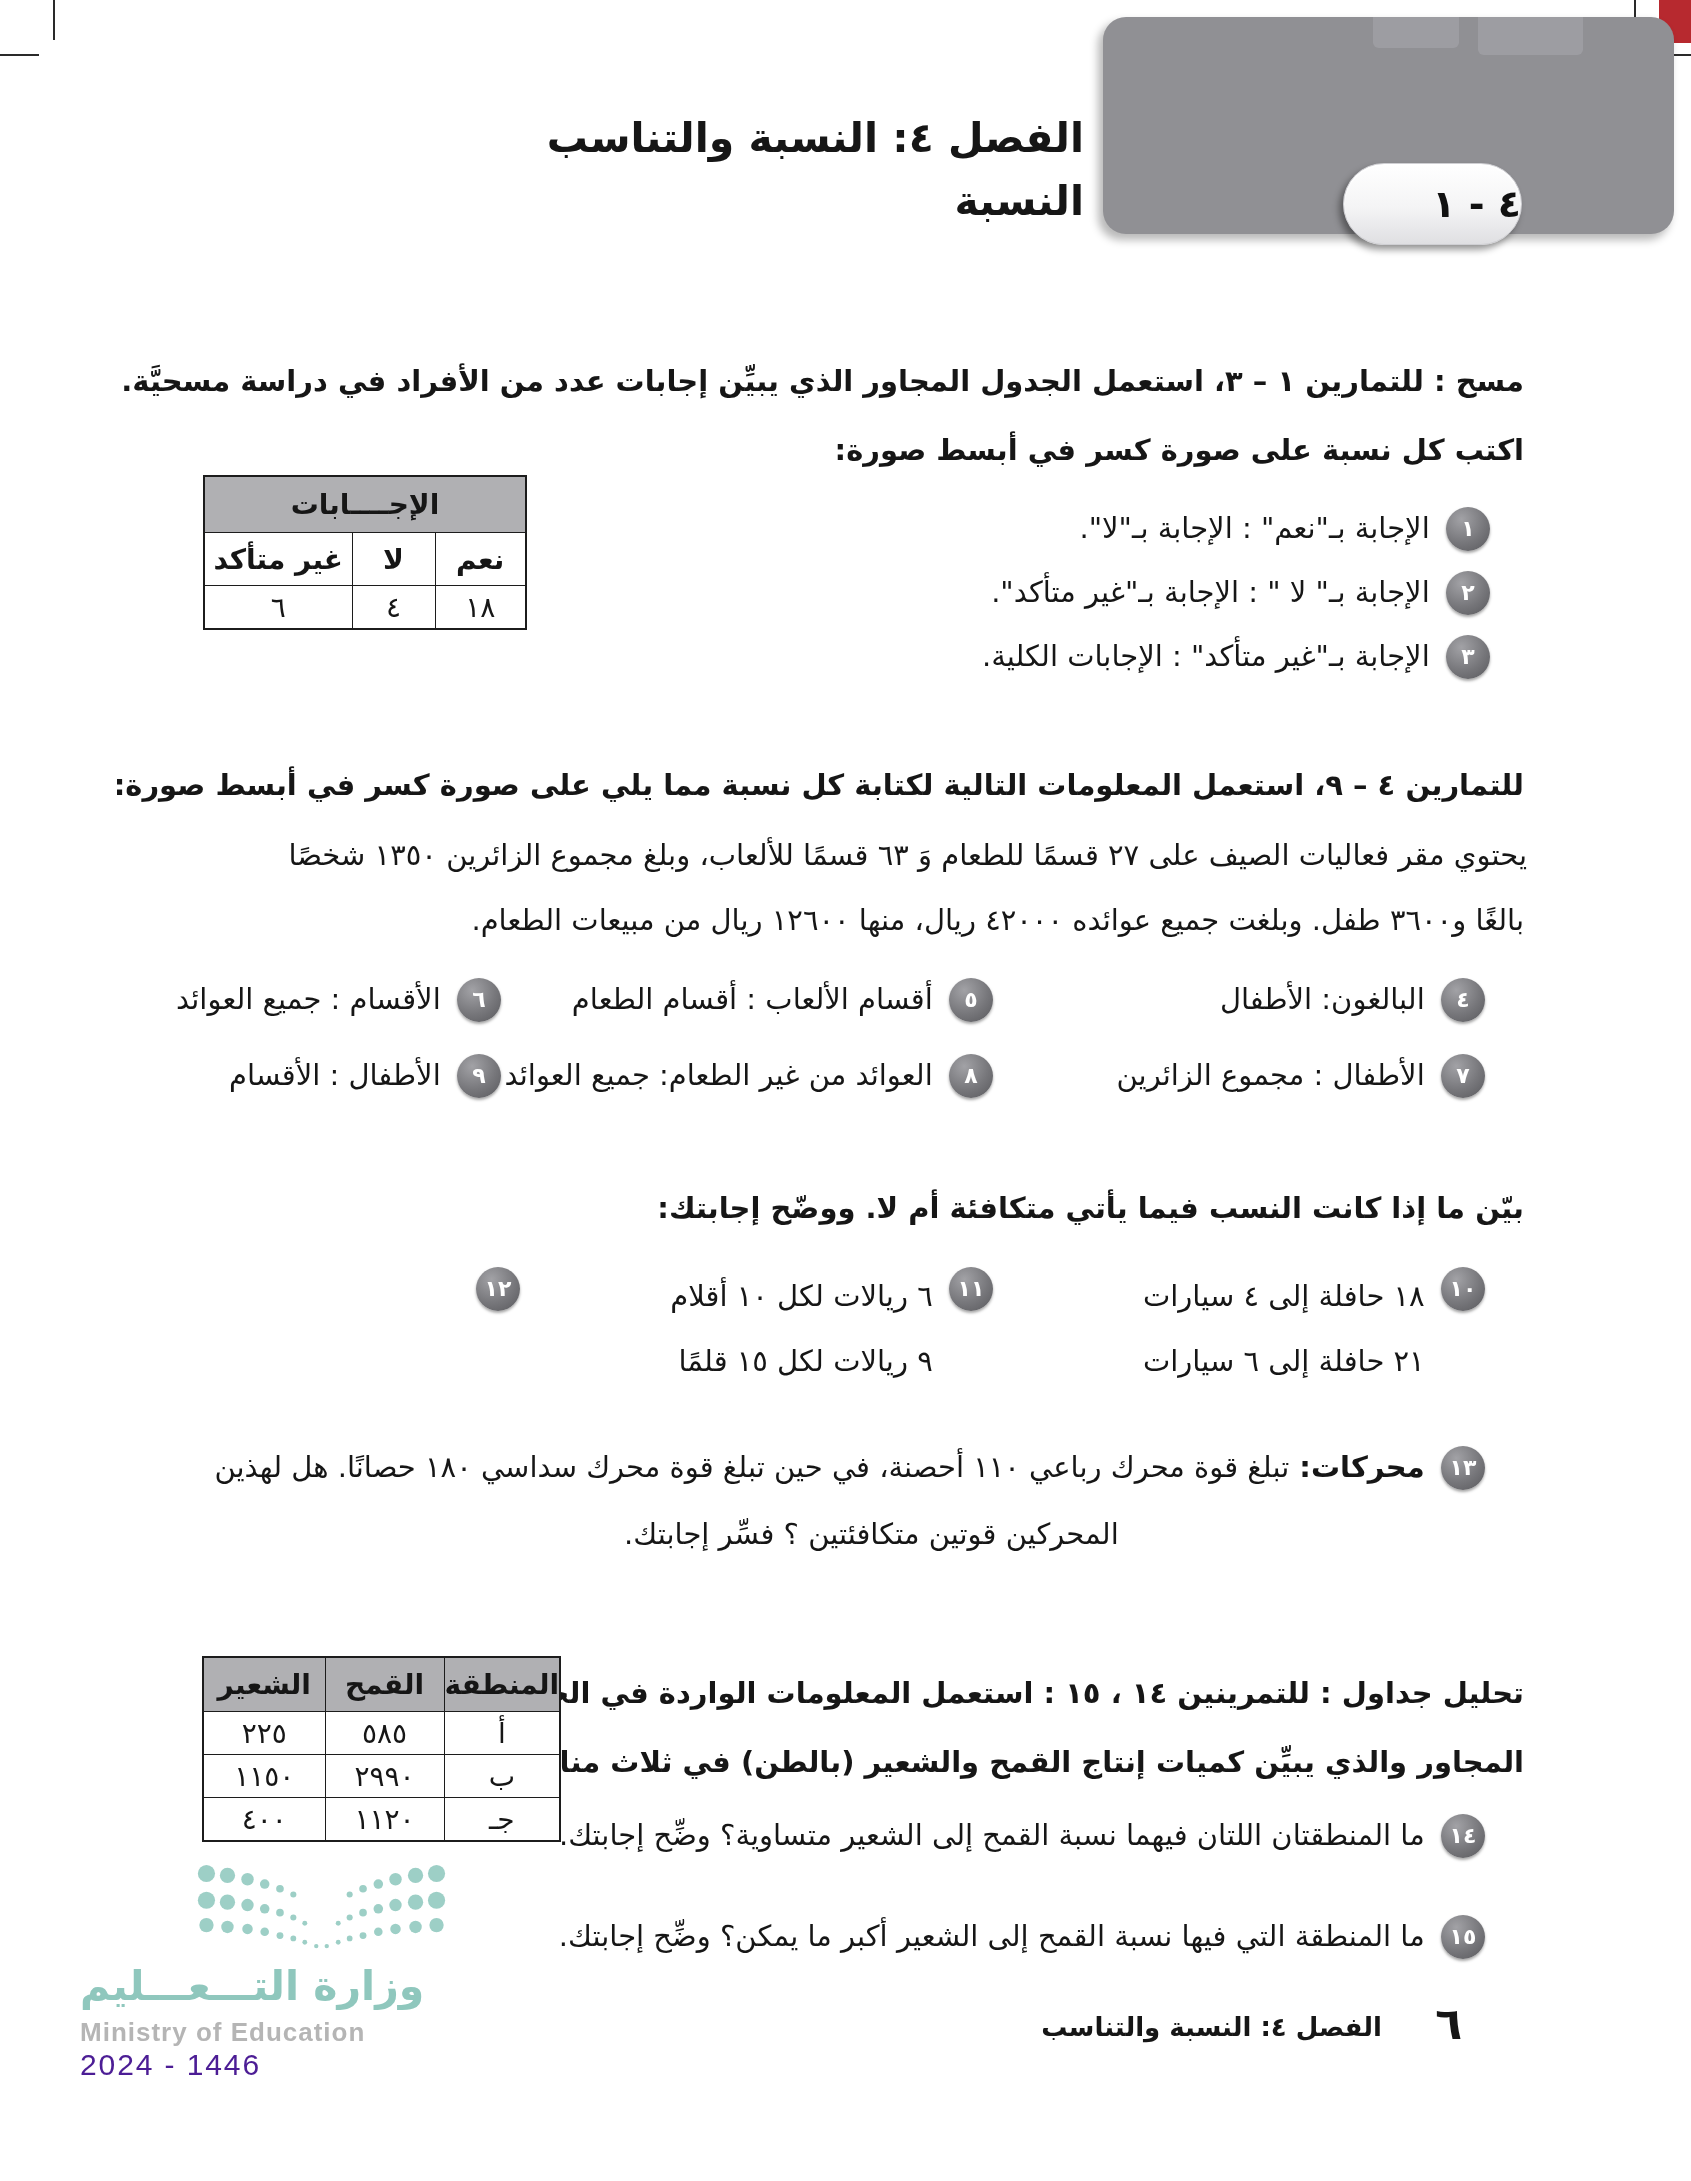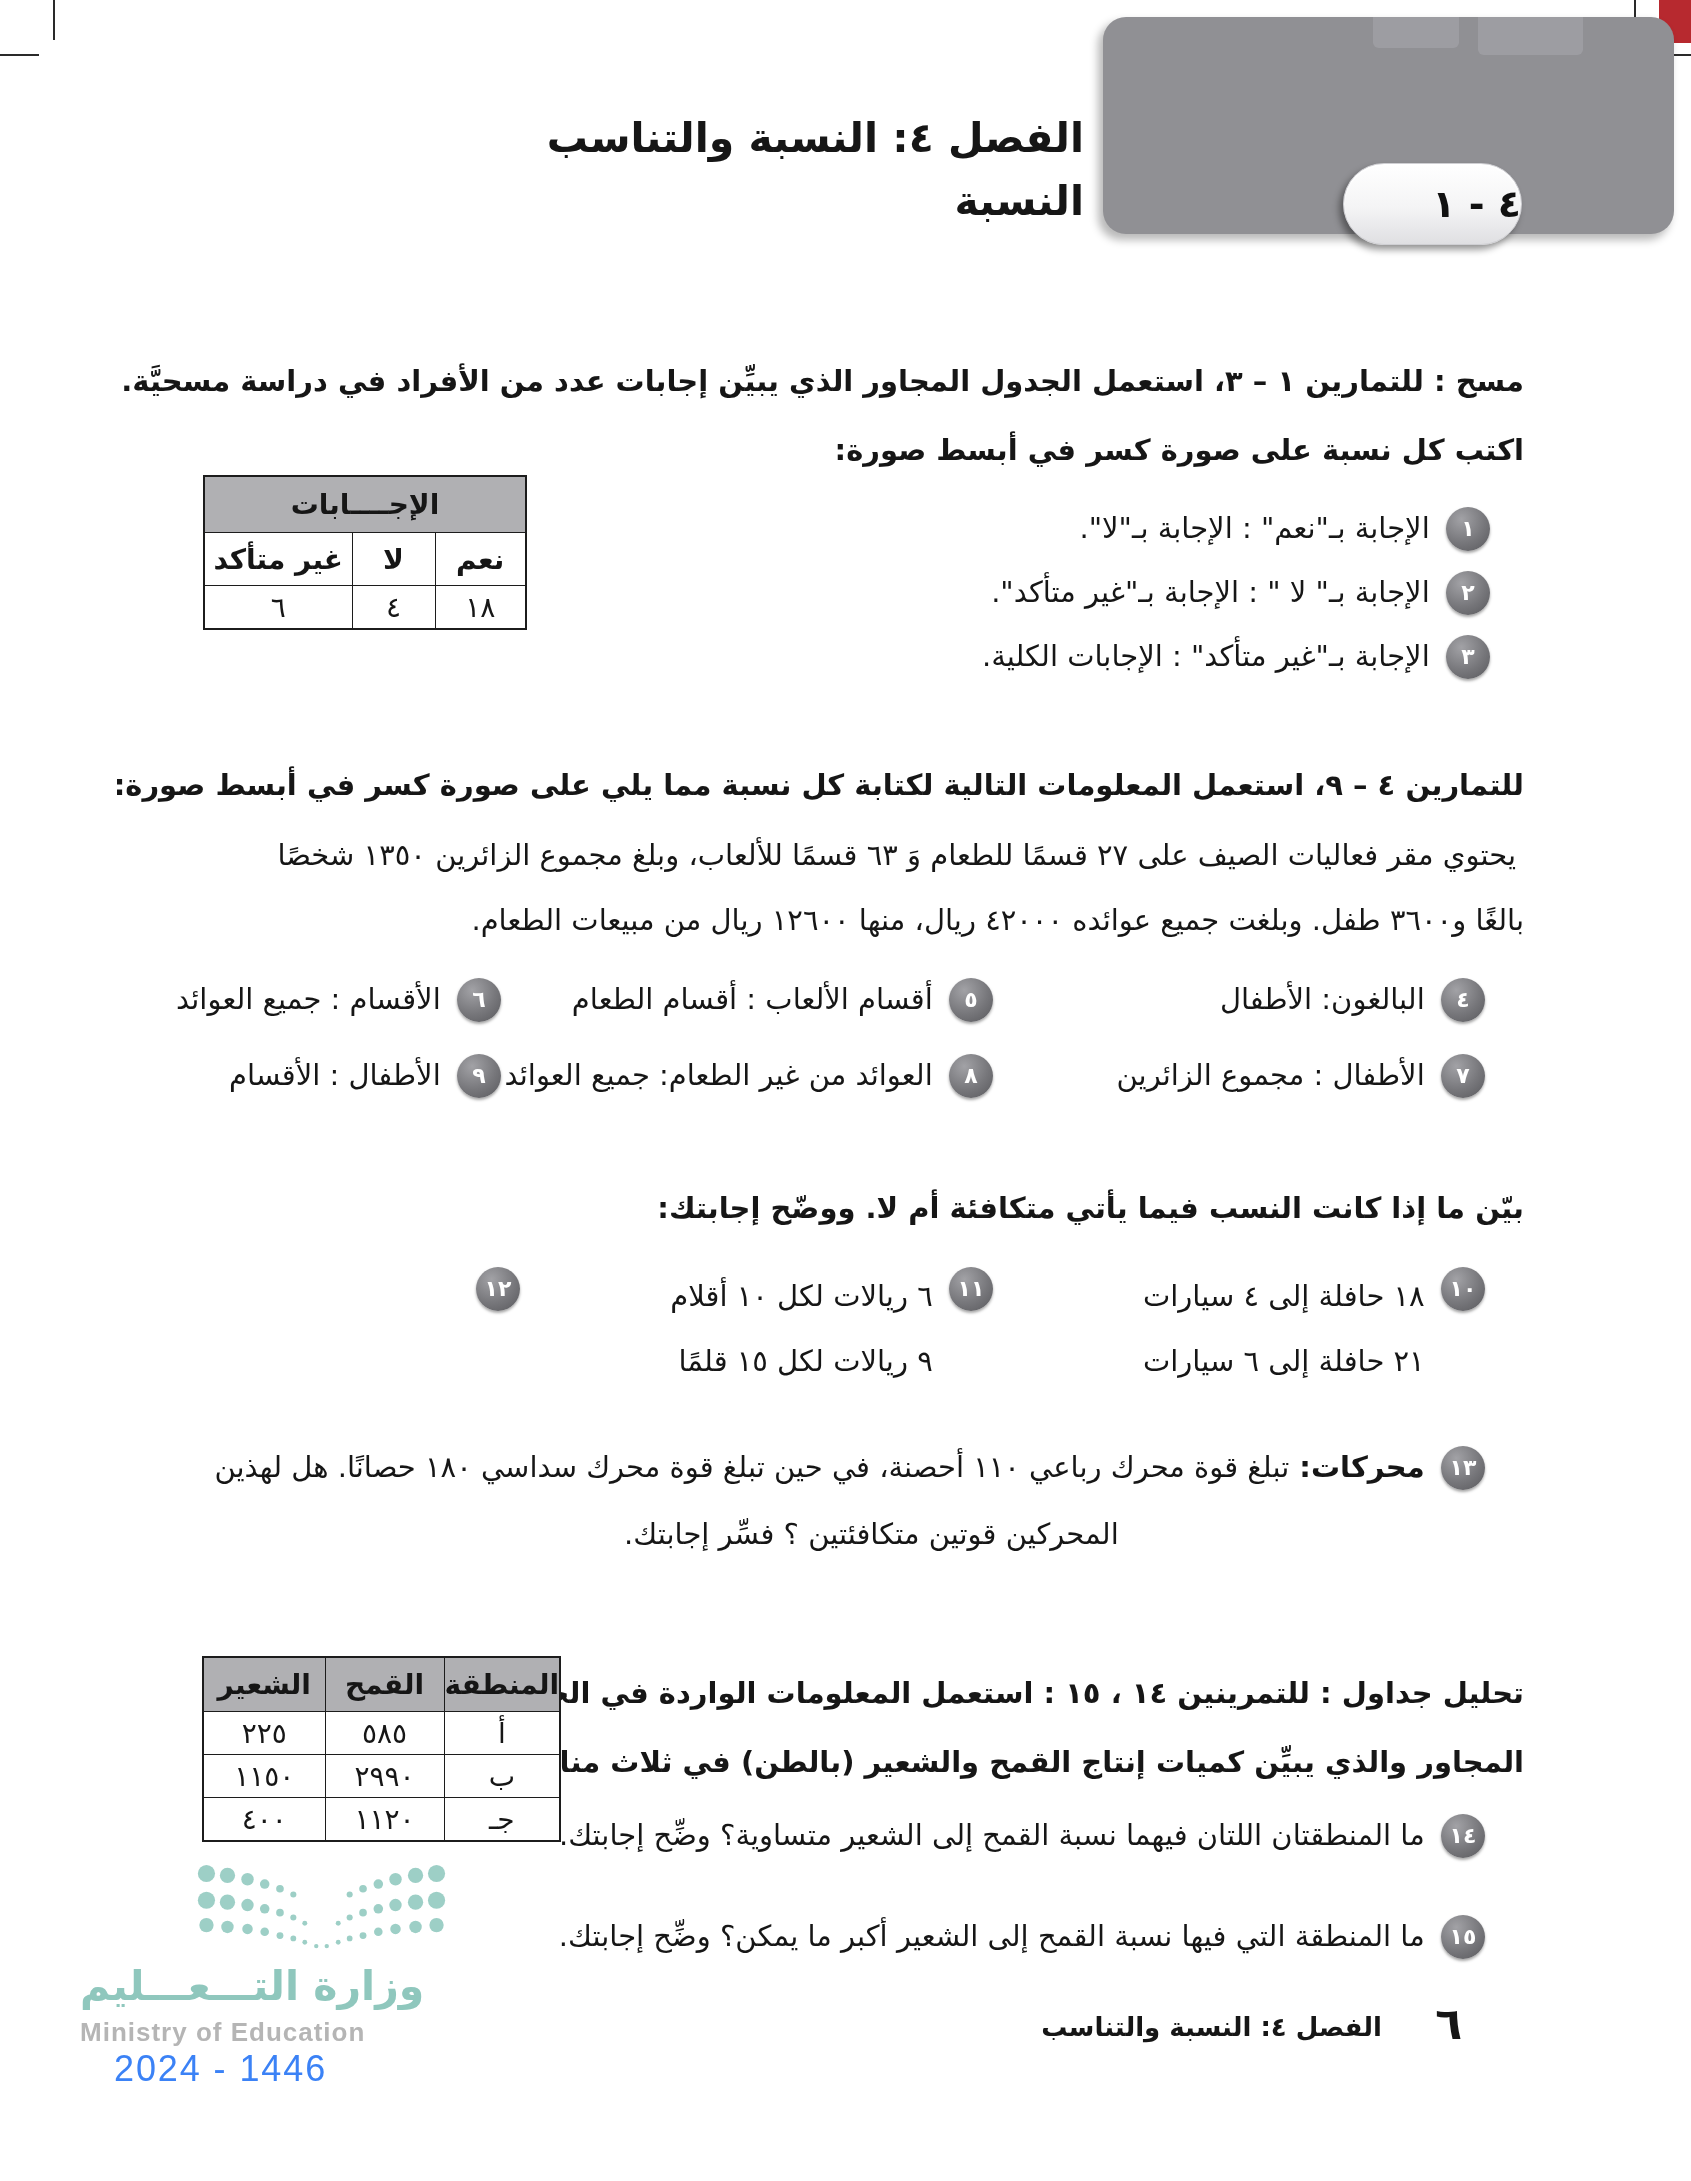--- a/index.html
+++ b/index.html
@@ -62,21 +62,21 @@
   #regions-table{top:1656px;left:203px;}
   #regions-table th{height:53px;}
   #regions-table td{height:42px;}
 
   
   .eng-l2{display:block;margin-top:19px;padding-right:306px;}
 
   
   .moe-ar{position:absolute;left:81px;top:1962px;font-size:41px;font-weight:bold;color:#8fc7bd;direction:rtl;white-space:nowrap;}
   .moe-en{position:absolute;left:81px;top:2017px;font-size:26px;color:#b5b5b5;font-family:"Liberation Sans",sans-serif;letter-spacing:1px;white-space:nowrap;direction:ltr;font-weight:bold;}
-  .moe-year{position:absolute;left:81px;top:2048px;font-size:36px;color:#3b82f6;font-family:"Liberation Sans",sans-serif;letter-spacing:1.9px;white-space:nowrap;direction:ltr;margin-left:34px;}
+  .moe-year{position:absolute;left:81px;top:2048px;font-size:30px;color:#4c1d95;font-family:"Liberation Sans",sans-serif;letter-spacing:1.9px;white-space:nowrap;direction:ltr;}
   .chapter-ref{position:absolute;right:309px;top:2012px;font-size:26px;font-weight:bold;white-space:nowrap;}
   .page-num{position:absolute;right:229px;top:1998px;font-size:44px;font-weight:bold;}
   .logo-dots{position:absolute;left:196px;top:1860px;}
 </style>
 </head>
 <body>
 
 <div class="page">
 
   <div class="crop" style="top:0;left:54px;width:1.9px;height:40px;"></div>
@@ -130,21 +130,21 @@
   <div class="q" style="top:568px;right:201px;">
     <span class="badge">٢</span>
     <span class="qtext">الإجابة بـ" لا " : الإجابة بـ"غير متأكد".</span>
   </div>
   <div class="q" style="top:632px;right:201px;">
     <span class="badge">٣</span>
     <span class="qtext">الإجابة بـ"غير متأكد" : الإجابات الكلية.</span>
   </div>
 
   <div class="tline bold" style="top:760px;right:167px;">للتمارين ٤ – ٩، استعمل المعلومات التالية لكتابة كل نسبة مما يلي على صورة كسر في أبسط صورة:</div>
-  <div class="tline" style="top:830px;right:175px;">يحتوي مقر فعاليات الصيف على ٢٧ قسمًا للطعام وَ ٦٣ قسمًا للألعاب، وبلغ مجموع الزائرين ١٣٥٠ شخصًا</div>
+  <div class="tline" style="top:830px;right:164px;">يحتوي مقر فعاليات الصيف على ٢٧ قسمًا للطعام وَ ٦٣ قسمًا للألعاب، وبلغ مجموع الزائرين ١٣٥٠ شخصًا</div>
   <div class="tline" style="top:895px;right:167px;">بالغًا و٣٦٠٠ طفل. وبلغت جميع عوائده ٤٢٠٠٠ ريال، منها ١٢٦٠٠ ريال من مبيعات الطعام.</div>
 
   <div class="q" style="top:975px;right:206px;">
     <span class="badge">٤</span>
     <span class="qtext">البالغون: الأطفال</span>
   </div>
   <div class="q" style="top:975px;right:698px;">
     <span class="badge">٥</span>
     <span class="qtext">أقسام الألعاب : أقسام الطعام</span>
   </div>

